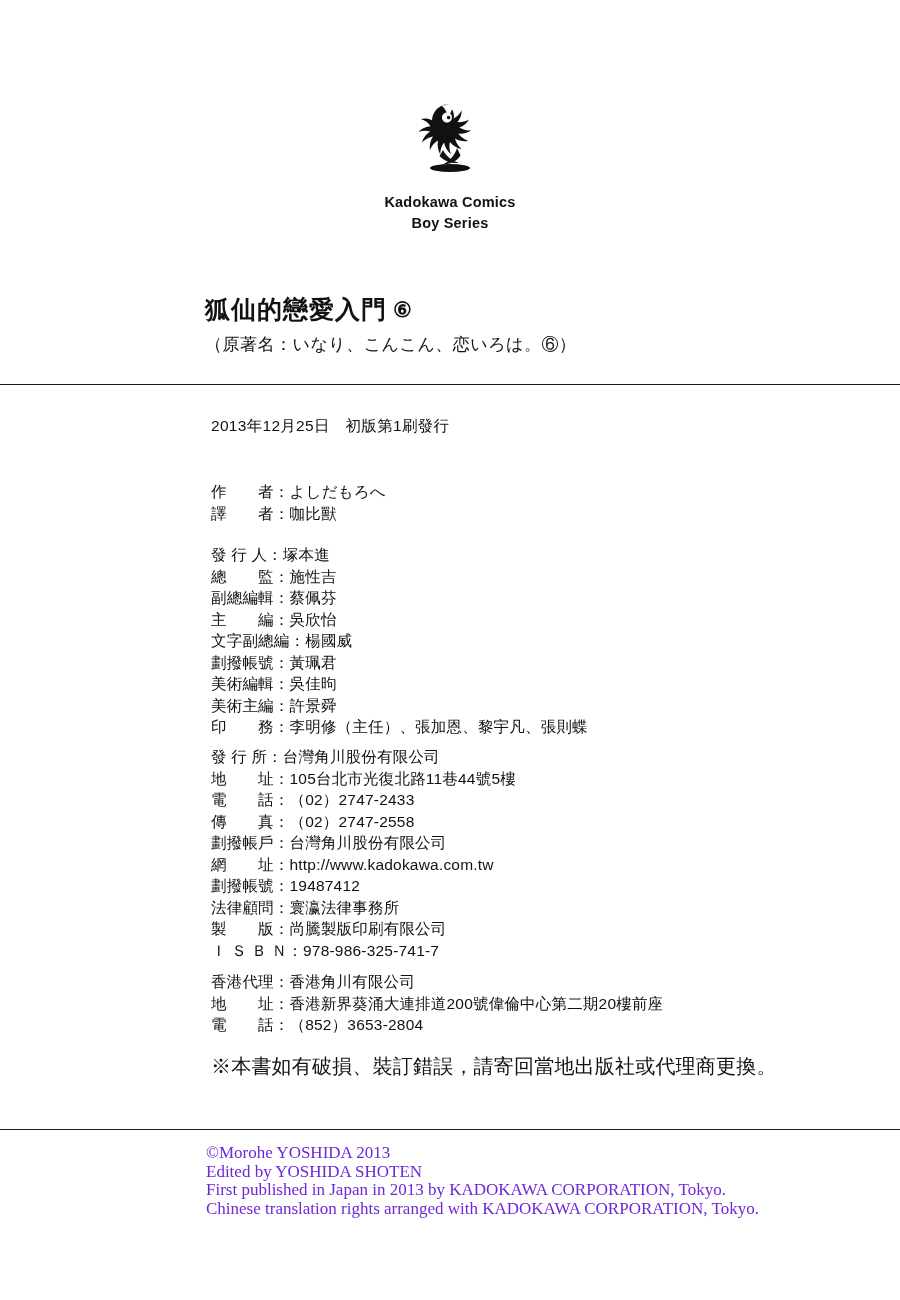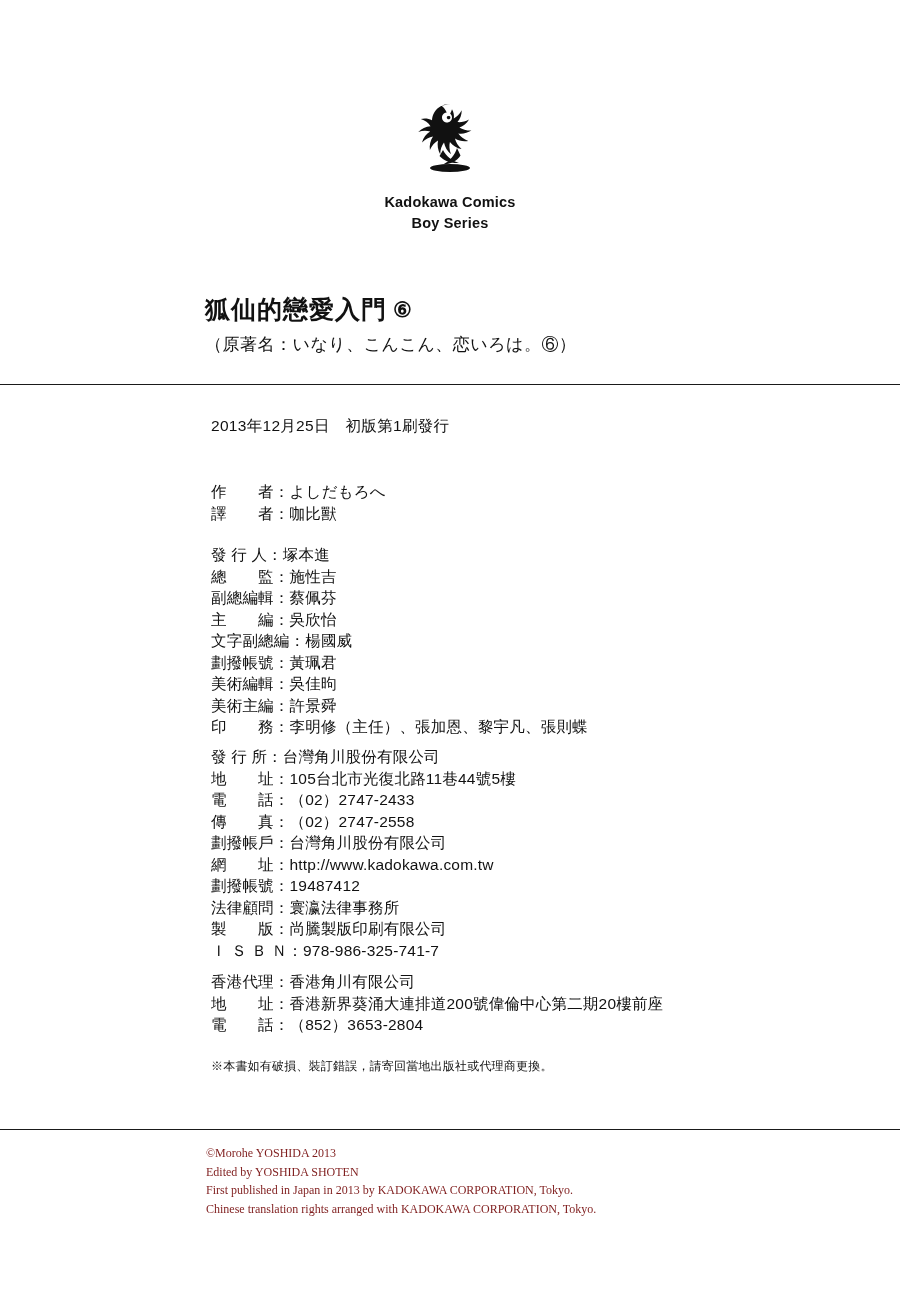--- a/index.html
+++ b/index.html
@@ -100,31 +100,31 @@
     font-size: 15.5px;
     line-height: 21.5px;
     letter-spacing: 0.2px;
   }
   .group .row { white-space: nowrap; }
 
   .g-authors  { top: 465px; }
   .g-staff    { top: 528px; }
   .g-pub      { top: 730px; }
   .g-hk       { top: 955px; }
-  .g-note     { top: 1040px; font-size: 12px; }
+  .g-note     { top: 1040px; font-size: 20px; }
 
   
   .copyright {
     position: absolute;
     left: 206px;
     top: 1128px;
     font-family: "Liberation Serif", serif;
-    font-size: 12px;
+    font-size: 17px;
     line-height: 18.5px;
-    color: #7f1d1d;
+    color: #6d28d9;
   }
   .copyright .row { white-space: nowrap; }
 </style>
 </head>
 <body>
 
 <div class="page">
 
   <div class="logo-block">
     <svg class="logo-mark" viewBox="0 0 110 88" aria-hidden="true">

